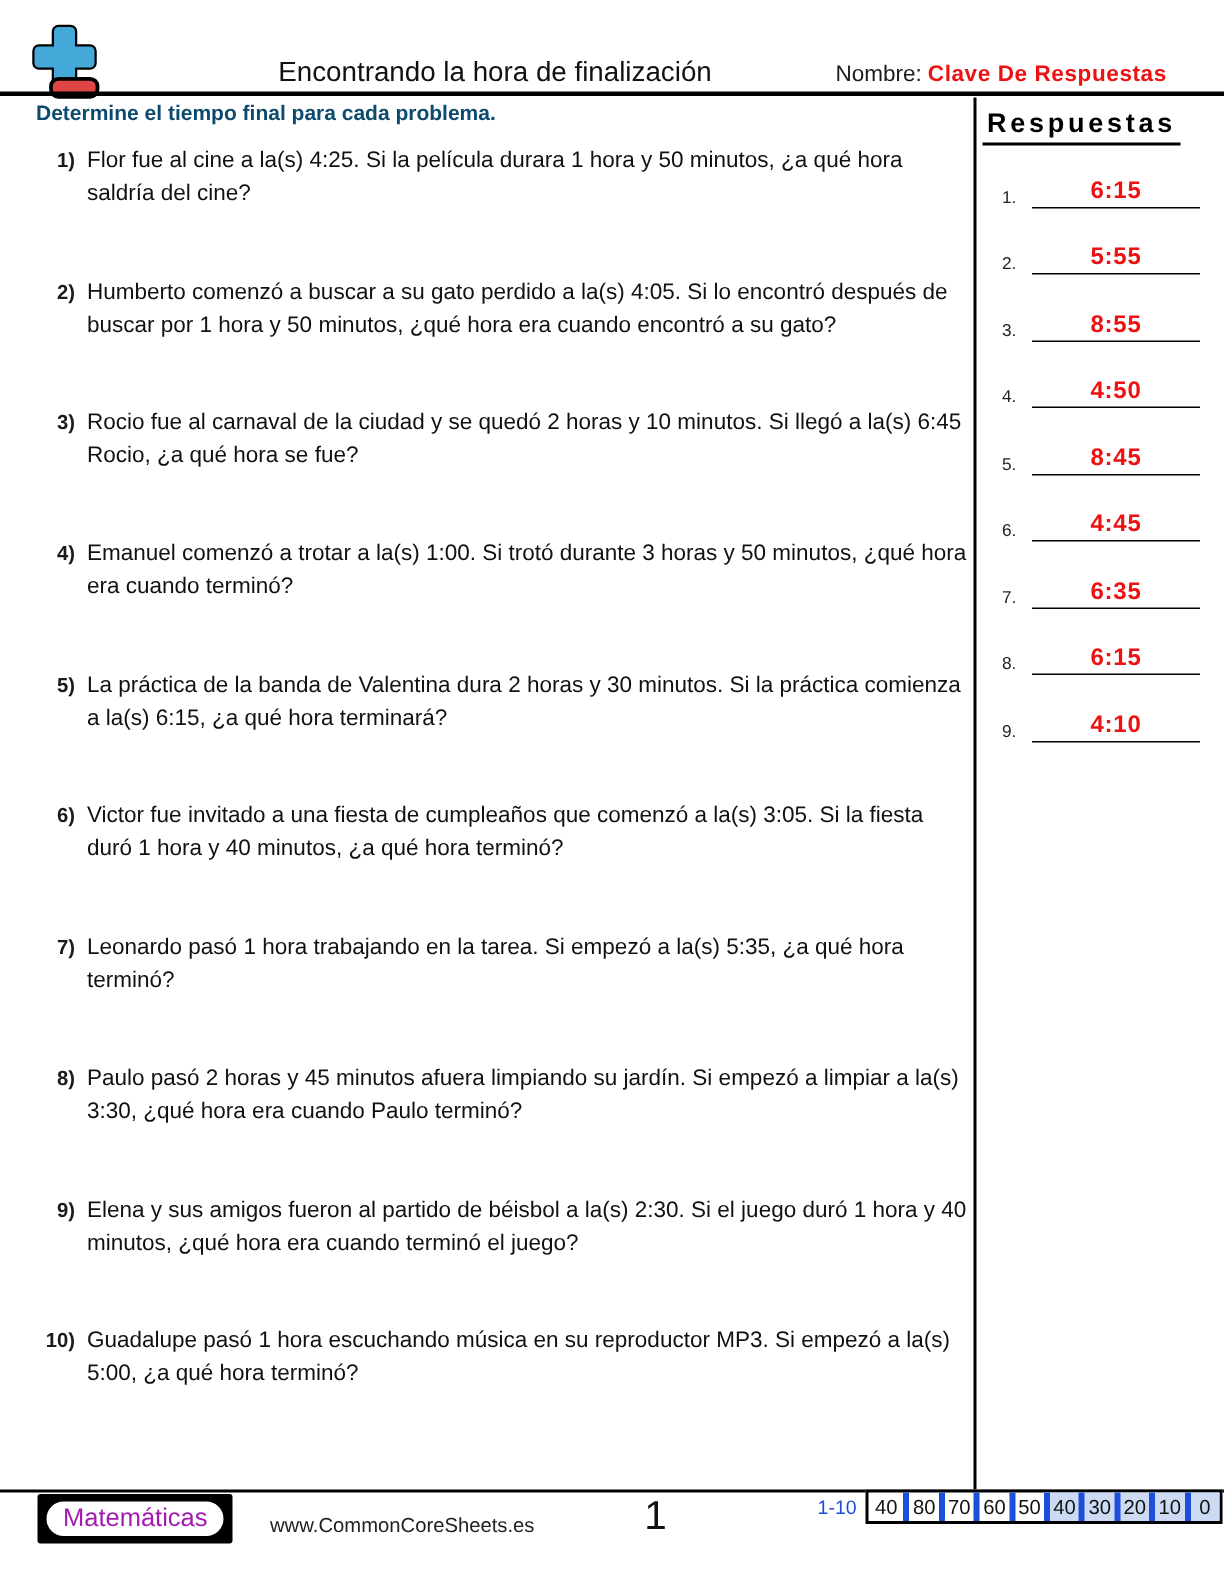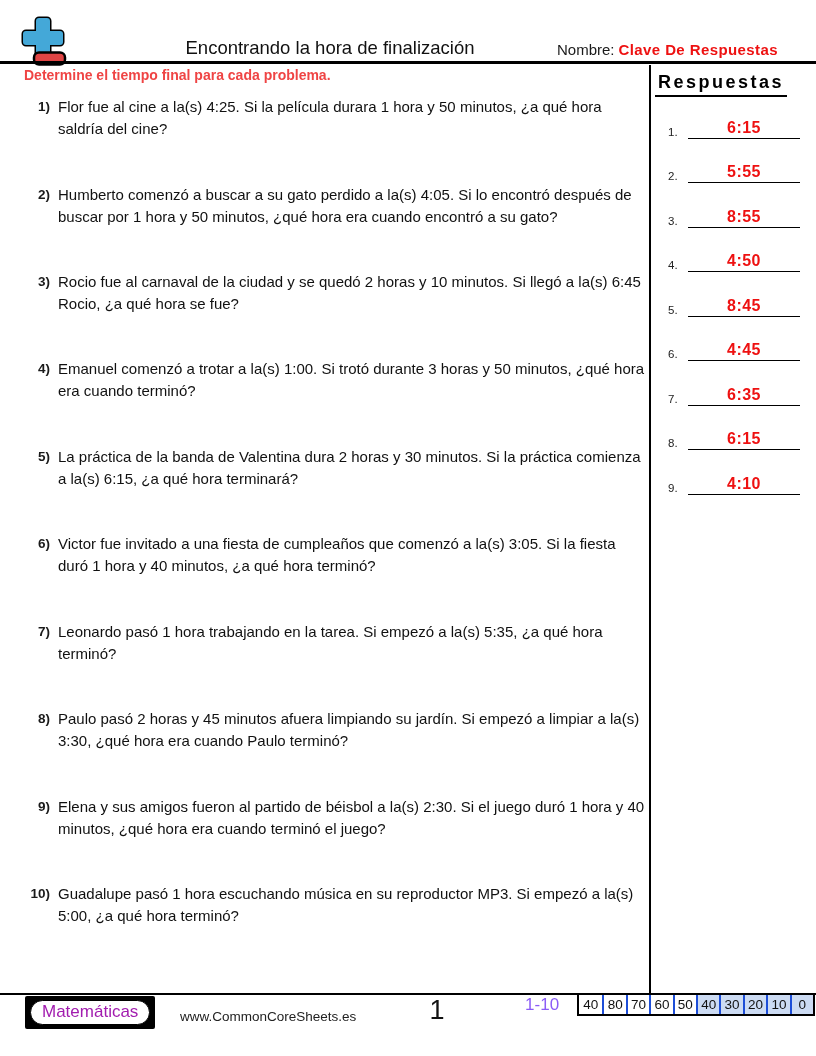--- a/index.html
+++ b/index.html
@@ -15,21 +15,21 @@
   }
   
   .logo { position:absolute; left:20px; top:16px; width:48px; height:50px; }
   .page-title {
     position:absolute; left:0; top:37px; width:660px;
     text-align:center; font-size:18.5px; color:#111;
   }
   .name-block { position:absolute; left:557px; top:41px; font-size:15px; white-space:nowrap; }
   .name-value { color:#ee1111; font-weight:bold; letter-spacing:0.4px; margin-left:4px; }
   .header-rule { position:absolute; left:0; top:61px; width:816px; height:2.5px; background:#000; }
-  .instruction { position:absolute; left:24px; top:67px; font-size:14px; font-weight:bold; color:#ef4444; }
+  .instruction { position:absolute; left:24px; top:67px; font-size:14px; font-weight:bold; color:#0c4a6e; }
 
   
   .vline {
     position:absolute; left:649px; top:65px; height:929px; width:2px;
     border-left:1.5px solid #000; border-right:1.5px solid #000;
   }
 
   
   .problem { position:absolute; left:24px; width:622px; display:flex; }
   .pnum { width:26px; text-align:right; font-weight:bold; font-size:13.5px; line-height:21.5px; flex:none; }
@@ -57,25 +57,25 @@
     position:absolute; left:25px; top:996px; background:#000;
     padding:4px 5px; border-radius:2px;
   }
   .brand span {
     display:inline-block; background:#fff; border:1.5px solid #000; border-radius:999px;
     padding:1px 11px 2px 11px; font-weight:normal; font-size:17px; color:#a21caf;
   }
   .website { position:absolute; left:180px; top:1009px; font-size:13.5px; color:#222; }
   .page-number { position:absolute; left:397px; top:995px; width:80px; text-align:center; font-size:27px; color:#111; }
   .score { position:absolute; right:1px; top:993px; display:flex; align-items:center; }
-  .score-label { font-size:17px; margin-right:18px; color:#8b5cf6; }
+  .score-label { font-size:13px; margin-right:6px; color:#1d4ed8; }
   .score-table { display:flex; border:2px solid #000; background:#fff; }
   .score-cell {
     width:23.4px; height:19px; line-height:19px; text-align:center;
-    font-size:13.5px; border-left:2px solid #1d4ed8; color:#111;
+    font-size:13.5px; border-left:4px solid #1d4ed8; color:#111;
   }
   .score-cell:first-child { border-left:none; }
   .score-cell.hl { background:#ccdbf3; }
 </style>
 </head>
 <body>
 
 <div class="page">
 
   <svg class="logo" viewBox="0 0 48 50">

